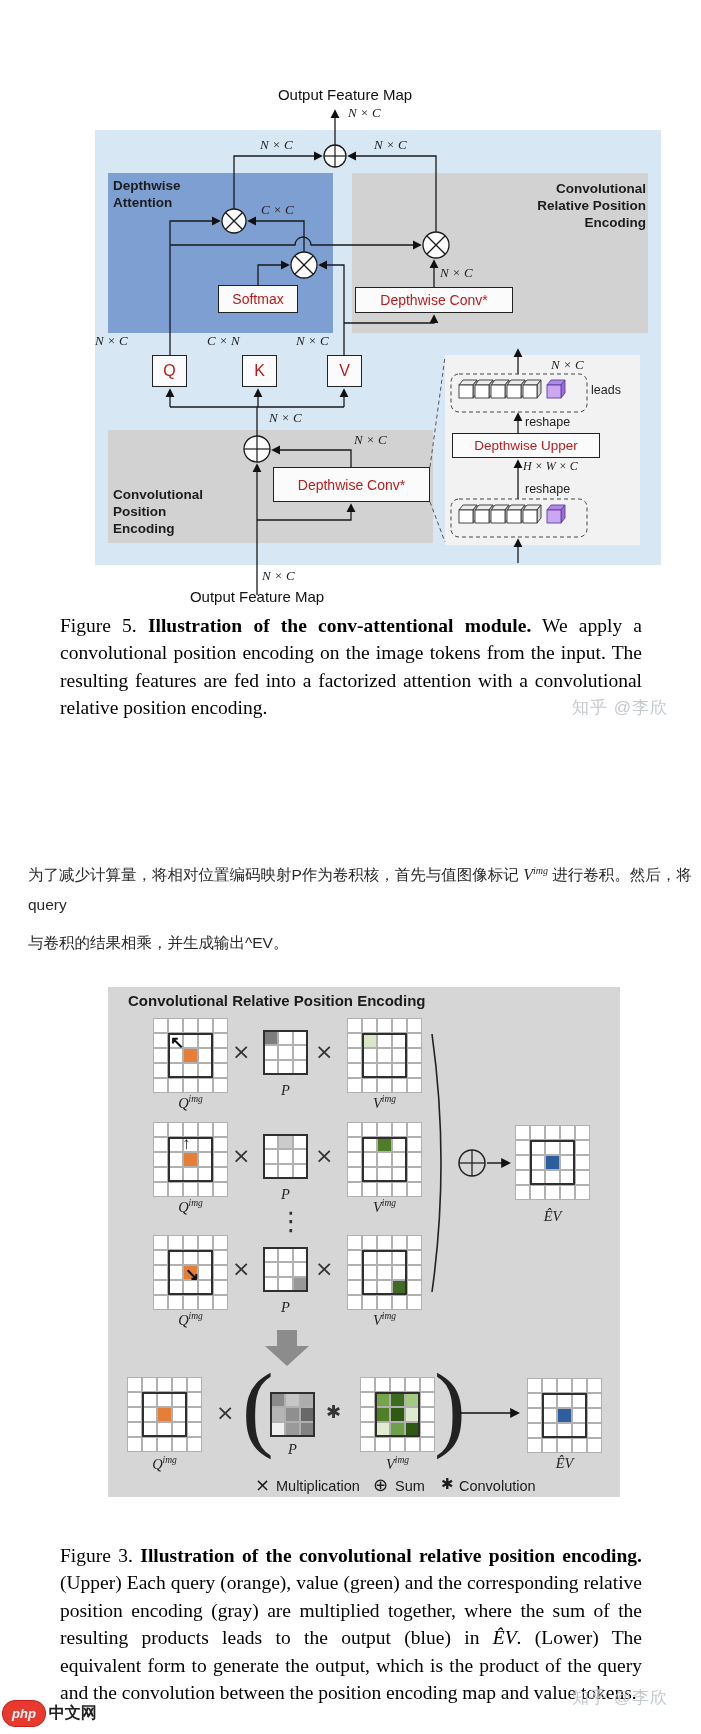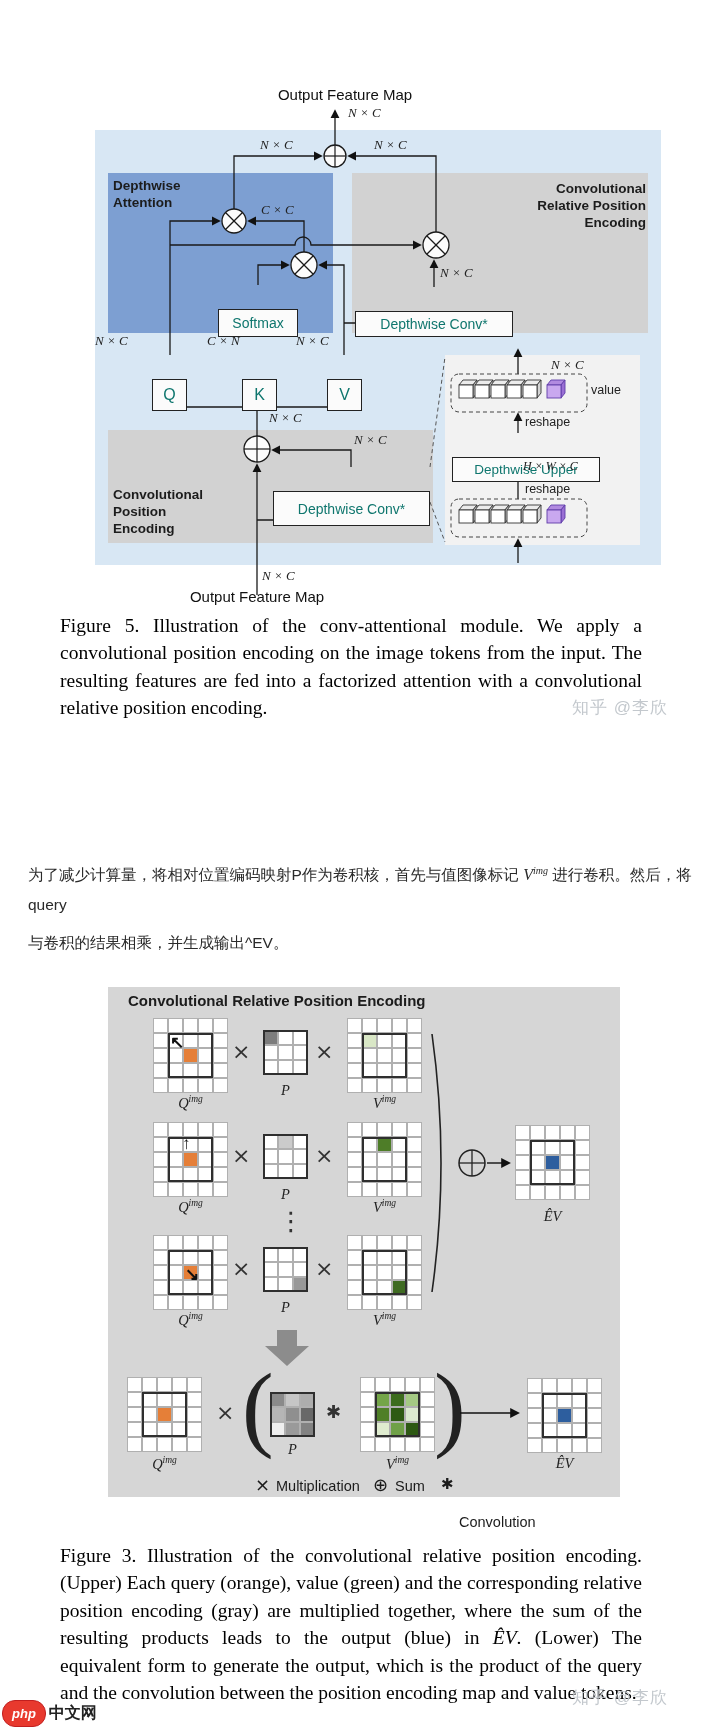--- a/index.html
+++ b/index.html
@@ -10,31 +10,31 @@
   .zh{position:absolute;font:15.5px/29.5px "Liberation Sans",sans-serif;color:#2a2a2a;}
   .math{font:italic 18px "Liberation Serif",serif;color:#111;}
   .msup{font:italic 10px "Liberation Serif",serif;vertical-align:super;}
   .mvar{font:italic 16px "Liberation Serif",serif;}
   
   .fig2{position:absolute;left:95px;top:80px;width:570px;height:530px;}
   .panel{position:absolute;}
   .ptitle{position:absolute;font:bold 13.5px/17px "Liberation Sans",sans-serif;color:#1c1c1c;white-space:pre-line;}
   .dim{position:absolute;font:italic 13px "Liberation Serif",serif;color:#222;white-space:nowrap;}
   .box{position:absolute;background:#fbfbfb;border:1.4px solid #222;display:flex;align-items:center;
-       justify-content:center;font:14px "Liberation Sans",sans-serif;color:#0f766e;box-sizing:border-box;margin-top:24px;}
+       justify-content:center;font:14px "Liberation Sans",sans-serif;color:#b91c1c;box-sizing:border-box;}
   .lbl{position:absolute;font:15px "Liberation Sans",sans-serif;color:#111;}
   .small{font-size:12.5px;color:#222;}
   .wire{fill:none;stroke:#1a1a1a;stroke-width:1.3;}
   .dashline{fill:none;stroke:#555;stroke-width:1;stroke-dasharray:4 3;}
   .dashrect{fill:none;stroke:#444;stroke-width:1;stroke-dasharray:4 3;}
   .node{fill:#fcfcfc;stroke:#1a1a1a;stroke-width:1.3;}
   .nodeline{stroke:#1a1a1a;stroke-width:1.2;}
   
   .caption{position:absolute;font:19.5px/27.4px "Liberation Serif",serif;color:#000;text-align:justify;}
-  .caption b{font-weight:normal;}
+  .caption b{font-weight:bold;}
   .wm{position:absolute;font:17px "Liberation Sans",sans-serif;color:#c3c8cd;letter-spacing:1px;}
   
   .fig3{position:absolute;left:108px;top:987px;width:512px;height:510px;background:#d6d6d6;}
   .f3title{position:absolute;left:20px;top:5px;font:bold 15px "Liberation Sans",sans-serif;color:#1c1c1c;}
   .gcell{position:absolute;background:#fff;border:1px solid #b0b0b0;box-sizing:border-box;}
   .gwin{position:absolute;border:2px solid #2f2f2f;box-sizing:border-box;pointer-events:none;}
   .garr{position:absolute;color:#111;font-size:17px;line-height:1;font-weight:bold;}
   .arr-ul{left:17px;top:16px;}.arr-u{left:29px;top:13px;}.arr-dr{left:32px;top:31px;}
   .glabel{position:absolute;font:italic 14.5px "Liberation Serif",serif;color:#222;text-align:center;}
   .glabel sup{font-size:9.5px;font-style:italic;}
@@ -170,21 +170,21 @@
     <div class="box" style="left:147px;top:275px;width:35px;height:32px;font-size:16px;">K</div>
     <div class="box" style="left:232px;top:275px;width:35px;height:32px;font-size:16px;">V</div>
     <div class="dim" style="left:174px;top:330px;">N × C</div>
     <div class="dim" style="left:259px;top:352px;">N × C</div>
     <div class="box" style="left:178px;top:387px;width:157px;height:35px;">Depthwise Conv*</div>
     <div class="ptitle" style="left:18px;top:406px;">Convolutional
 Position
 Encoding</div>
 
     <div class="dim" style="left:456px;top:277px;">N × C</div>
-    <div class="lbl small" style="left:496px;top:303px;">value</div>
+    <div class="lbl small" style="left:496px;top:303px;">leads</div>
     <div class="lbl small" style="left:430px;top:335px;">reshape</div>
     <div class="box" style="left:357px;top:353px;width:148px;height:25px;font-size:13.5px;">Depthwise Upper</div>
     <div class="dim" style="left:428px;top:379px;font-size:12px;">H × W × C</div>
     <div class="lbl small" style="left:430px;top:402px;">reshape</div>
 
     <div class="dim" style="left:167px;top:488px;">N × C</div>
     <div class="lbl" style="left:82px;top:508px;width:160px;text-align:center;">Output Feature Map</div>
   </div>
 
   <div class="caption" style="left:60px;top:612px;width:582px;">
@@ -574,21 +574,21 @@
     <div class="glabel" style="left:19px;top:468px;width:75px;"><i>Q</i><sup>img</sup></div>
     <div class="glabel" style="left:162px;top:454px;width:45px;"><i>P</i></div>
     <div class="glabel" style="left:252px;top:468px;width:75px;"><i>V</i><sup>img</sup></div>
     <div class="glabel" style="left:419px;top:468px;width:75px;"><i>ÊV</i></div>
 
     <div class="legsym" style="left:147px;top:489px;">×</div>
     <div class="leglab" style="left:168px;top:491px;">Multiplication</div>
     <div class="legsym" style="left:265px;top:489px;">⊕</div>
     <div class="leglab" style="left:287px;top:491px;">Sum</div>
     <div class="legsym" style="left:333px;top:490px;font-size:15px;">✱</div>
-    <div class="leglab" style="left:351px;top:491px;margin-top:36px;">Convolution</div>
+    <div class="leglab" style="left:351px;top:491px;">Convolution</div>
   </div>
 
   <div class="caption" style="left:60px;top:1542px;width:582px;">
     <span>Figure 3. </span><b>Illustration of the convolutional relative position encoding.</b><span> (Upper) Each query (orange), value (green) and the corresponding relative position encoding (gray) are multiplied together, where the sum of the resulting products leads to the output (blue) in </span><i>ÊV</i><span>. (Lower) The equivalent form to generate the output, which is the product of the query and the convolution between the position encoding map and value tokens.</span>
   </div>
   <div class="wm" style="left:572px;top:1686px;">知乎 @李欣</div>
 
   <div class="logo">
     <span class="logo-badge">php</span>
     <span class="logo-site">中文网</span>

